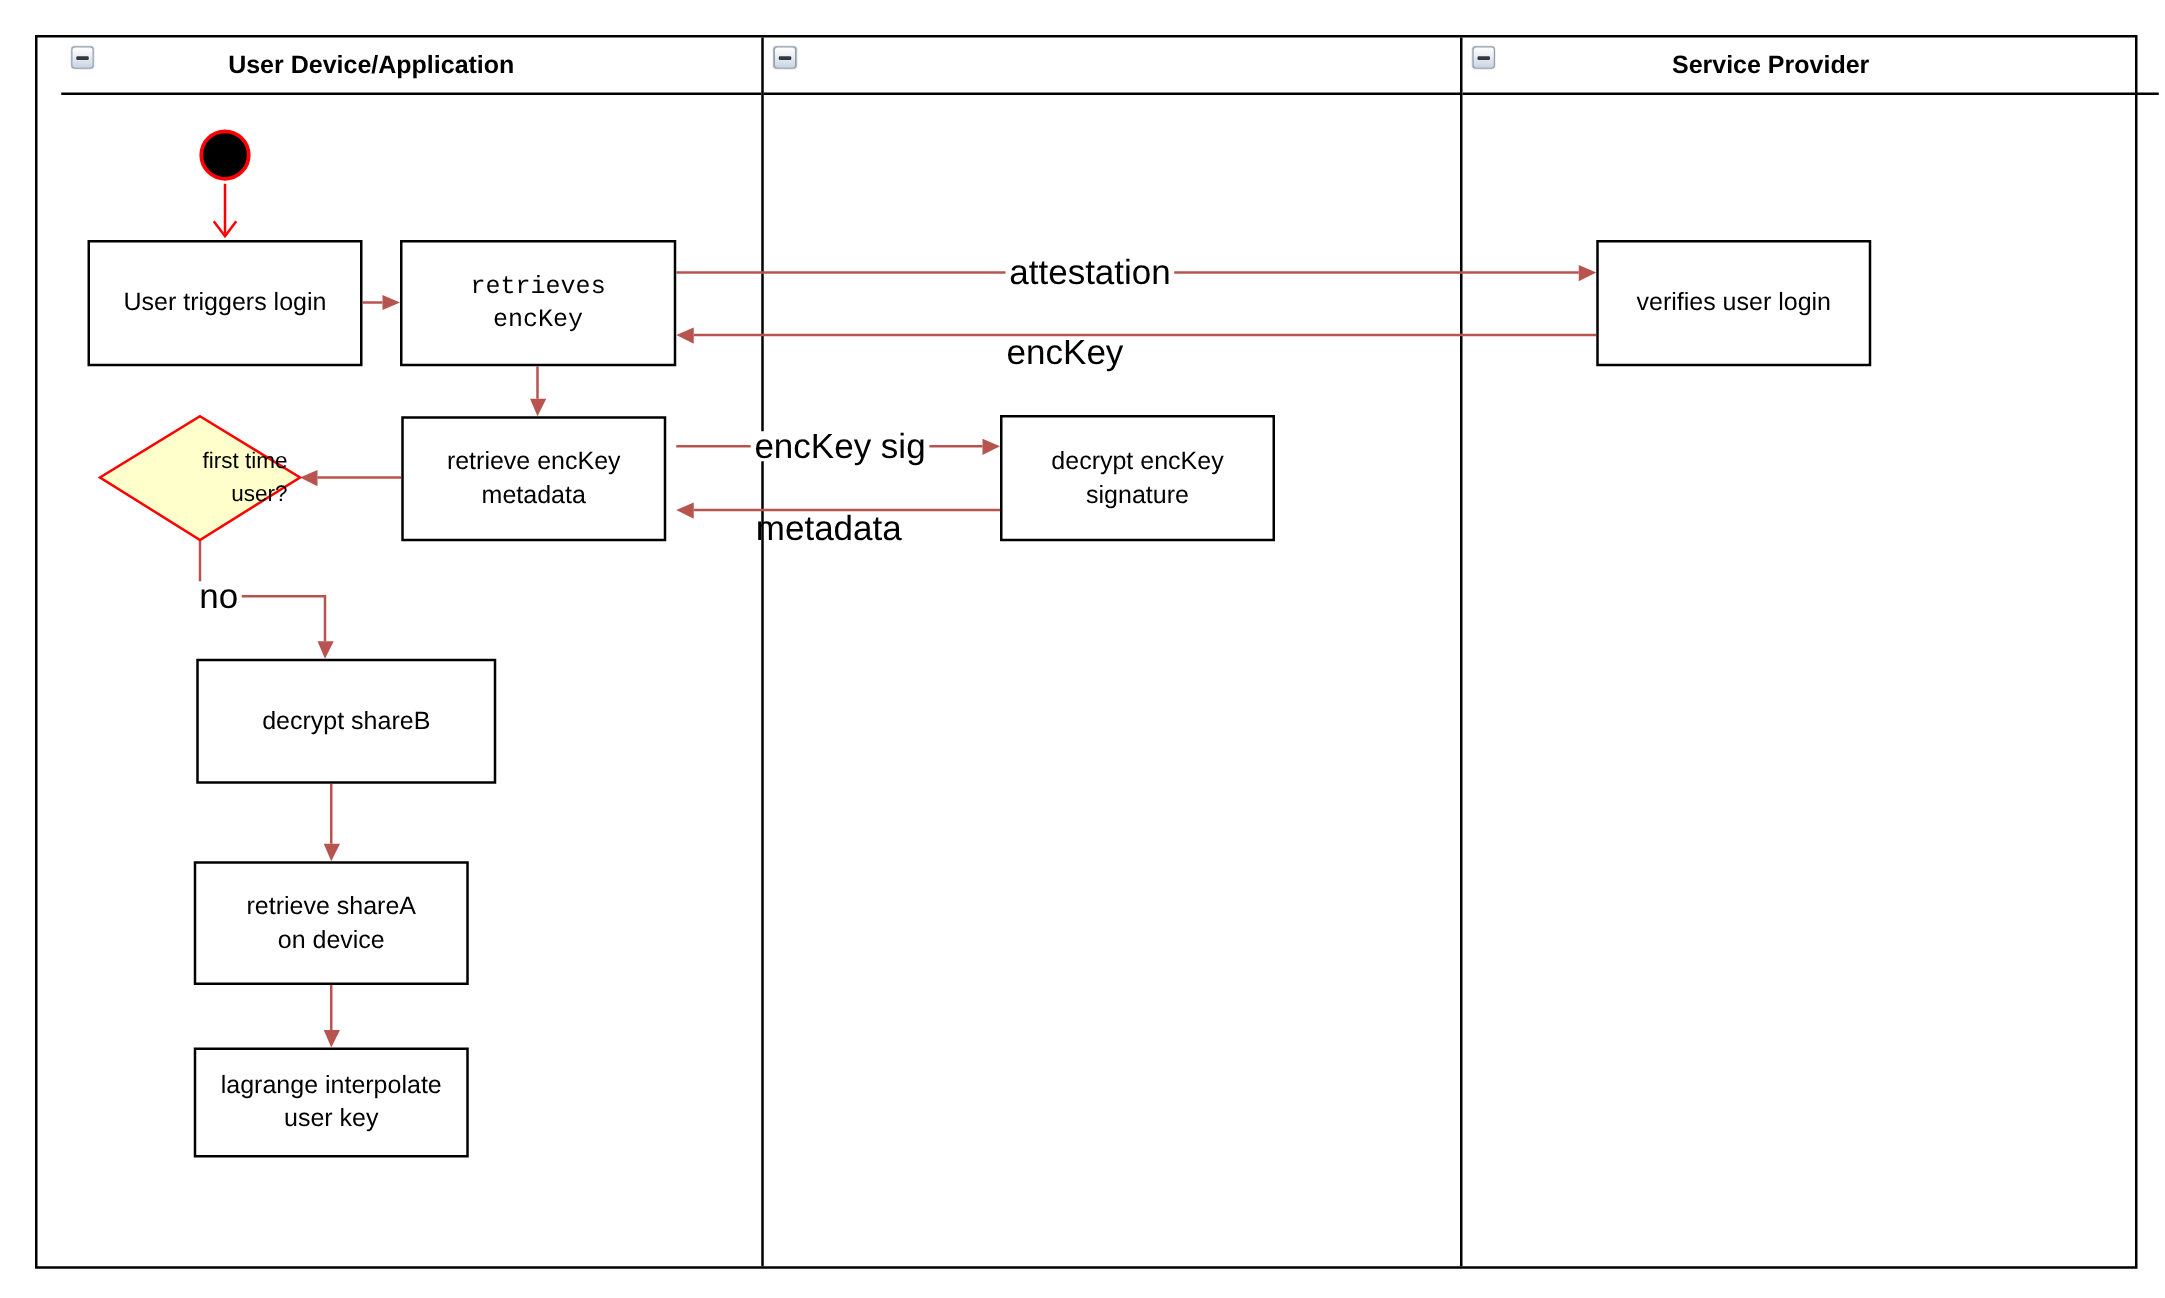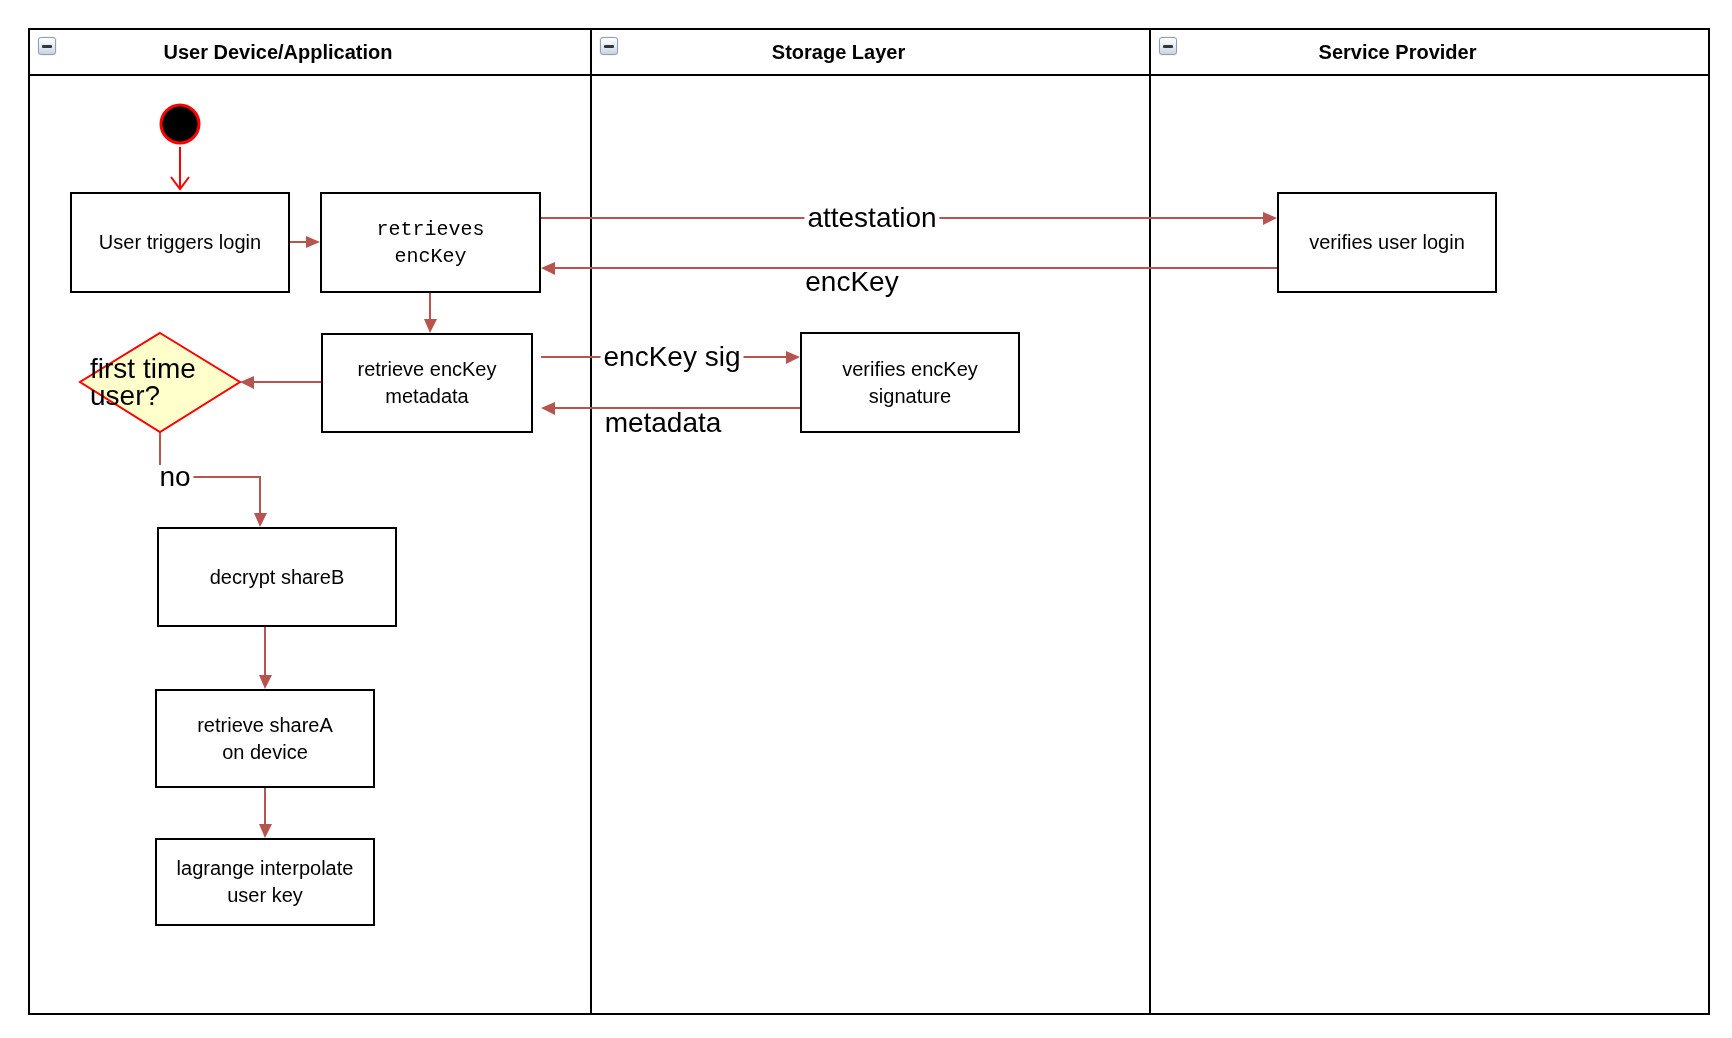--- a/index.html
+++ b/index.html
@@ -6,21 +6,21 @@
   body{
     width:1732px;height:1038px;position:relative;overflow:hidden;
     font-family:"Liberation Sans", sans-serif;color:#000;
   }
   
   .pool{
     position:absolute;left:28px;top:28px;width:1682px;height:987px;
     border:2px solid #000;box-sizing:border-box;background:#fff;z-index:1;
   }
   .lane{
-    position:absolute;top:0;bottom:0;box-sizing:border-box;
+    position:absolute;top:0;bottom:0;box-sizing:border-box;margin-left:19px;
   }
   .lane + .lane{border-left:2px solid #000;}
   .lane-header{
     position:relative;height:46px;border-bottom:2px solid #000;box-sizing:border-box;
   }
   .lane-title{
     position:absolute;left:0;right:64px;top:0;height:44px;line-height:44px;
     text-align:center;font-weight:bold;font-size:20px;
   }
   .collapse-btn{
@@ -36,22 +36,22 @@
   svg.overlay{position:absolute;left:0;top:0;z-index:2;}
   
   .node{
     position:absolute;box-sizing:border-box;border:2px solid #000;background:#fff;
     display:flex;align-items:center;justify-content:center;text-align:center;
     font-size:20px;line-height:27px;z-index:3;
   }
   .node-label{white-space:pre-line;}
   
   .decision-label{
-    position:absolute;left:90px;top:355px;width:140px;text-align:left;
-    font-size:28px;line-height:27px;z-index:4;white-space:pre-line;
+    position:absolute;left:90px;top:355px;width:140px;text-align:right;
+    font-size:18px;line-height:27px;z-index:4;white-space:pre-line;
   }
   
   .edge-label{
     position:absolute;z-index:4;font-size:28px;line-height:24px;white-space:nowrap;
   }
   .edge-label.on-line{transform:translate(-50%,-50%);background:#fff;padding:0 3px;}
   .edge-label.below-line{transform:translateX(-50%);}
 </style>
 </head>
 <body>
@@ -65,21 +65,20 @@
       </div>
       <div class="lane-title">User Device/Application</div>
     </div>
   </div>
 
   <div class="lane" style="left:560px;width:559px;">
     <div class="lane-header">
       <div class="collapse-btn">
         <div class="minus-bar"></div>
       </div>
-      <div class="lane-title">Storage Layer</div>
     </div>
   </div>
 
   <div class="lane" style="left:1119px;width:559px;">
     <div class="lane-header">
       <div class="collapse-btn">
         <div class="minus-bar"></div>
       </div>
       <div class="lane-title">Service Provider</div>
     </div>
@@ -161,21 +160,21 @@
 <div class="node" style="left:1277px;top:192px;width:220px;height:101px;">
   <span class="node-label">verifies user login</span>
 </div>
 
 <div class="node" style="left:321px;top:333px;width:212px;height:100px;">
   <span class="node-label">retrieve encKey
 metadata</span>
 </div>
 
 <div class="node" style="left:800px;top:332px;width:220px;height:101px;">
-  <span class="node-label">verifies encKey
+  <span class="node-label">decrypt encKey
 signature</span>
 </div>
 
 <div class="node" style="left:145px;top:527px;width:240px;height:100px;margin-left:12px;">
   <span class="node-label">decrypt shareB</span>
 </div>
 
 <div class="node" style="left:155px;top:689px;width:220px;height:99px;">
   <span class="node-label">retrieve shareA
 on device</span>

